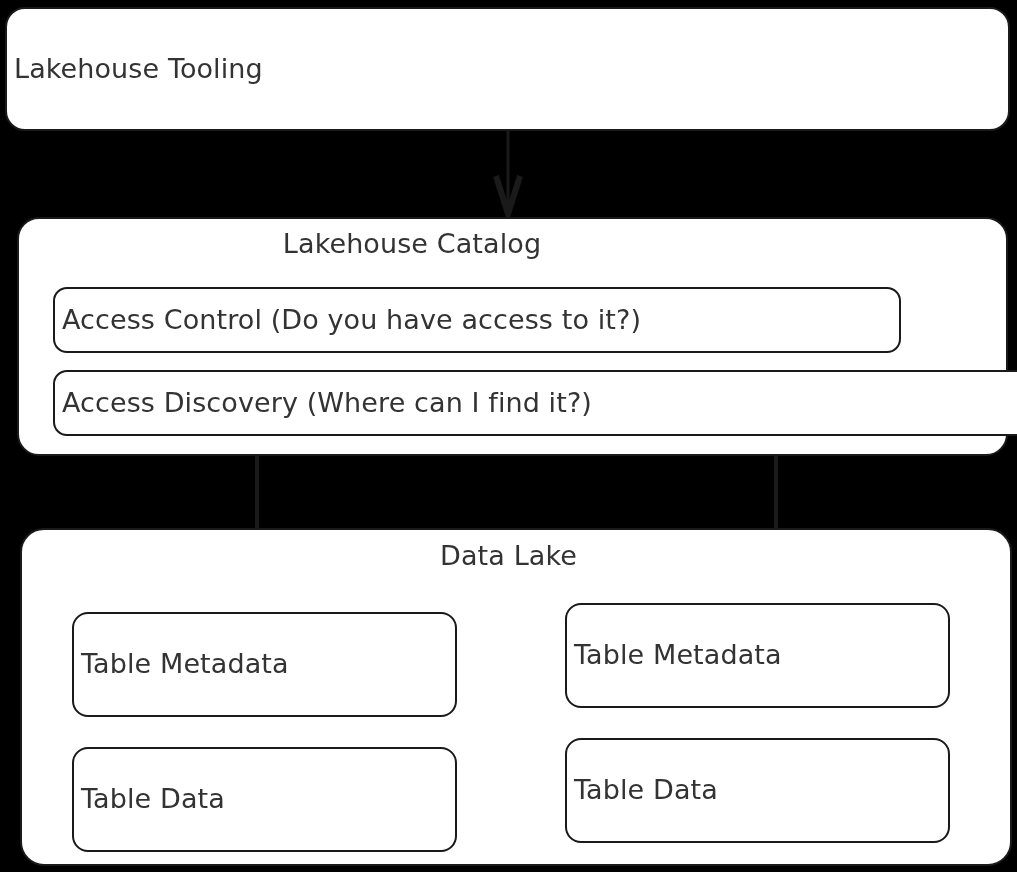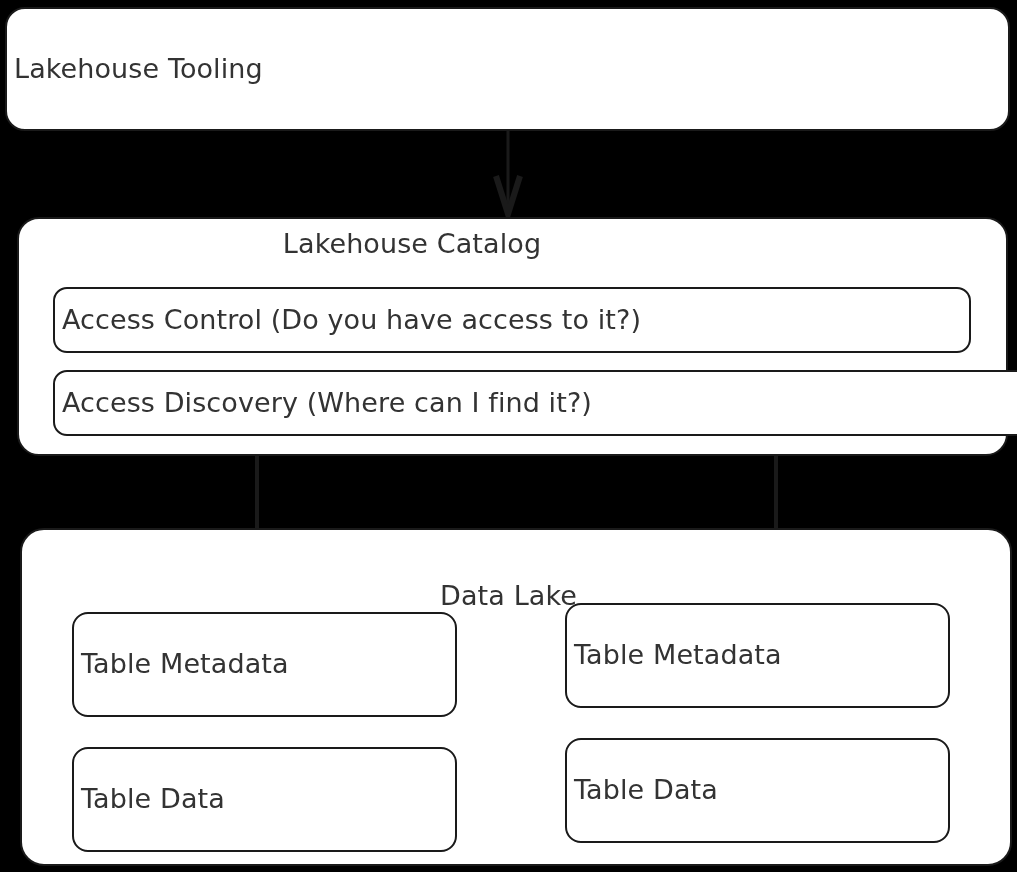--- a/index.html
+++ b/index.html
@@ -58,21 +58,21 @@
   #catalog-title {
     position: absolute;
     top: 228px;
     left: 0;
     width: 824px;
     text-align: center;
   }
   #box-access-control {
     left: 53px;
     top: 287px;
-    width: 918px;
+    width: 848px;
     height: 66px;
     border-radius: 14px;
   }
   #box-access-discovery {
     left: 53px;
     top: 370px;
     width: 984px;
     height: 66px;
     border-radius: 14px;
   }
@@ -84,21 +84,20 @@
     height: 338px;
     border-radius: 24px;
     align-items: flex-start;
   }
   #datalake-title {
     position: absolute;
     top: 540px;
     left: 0;
     width: 1017px;
     text-align: center;
-    margin-top: 40px;
   }
   #box-meta-left {
     left: 72px;
     top: 612px;
     width: 385px;
     height: 105px;
     border-radius: 16px;
   }
   #box-data-left {
     left: 72px;

